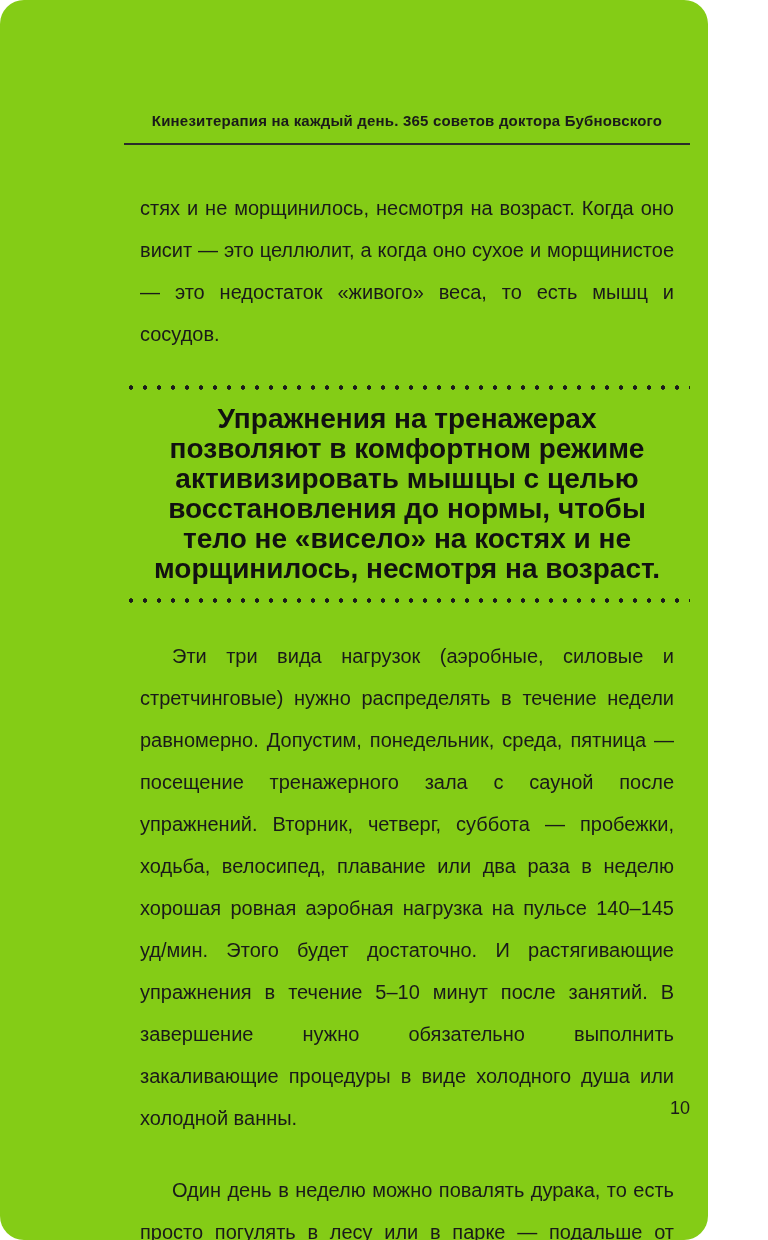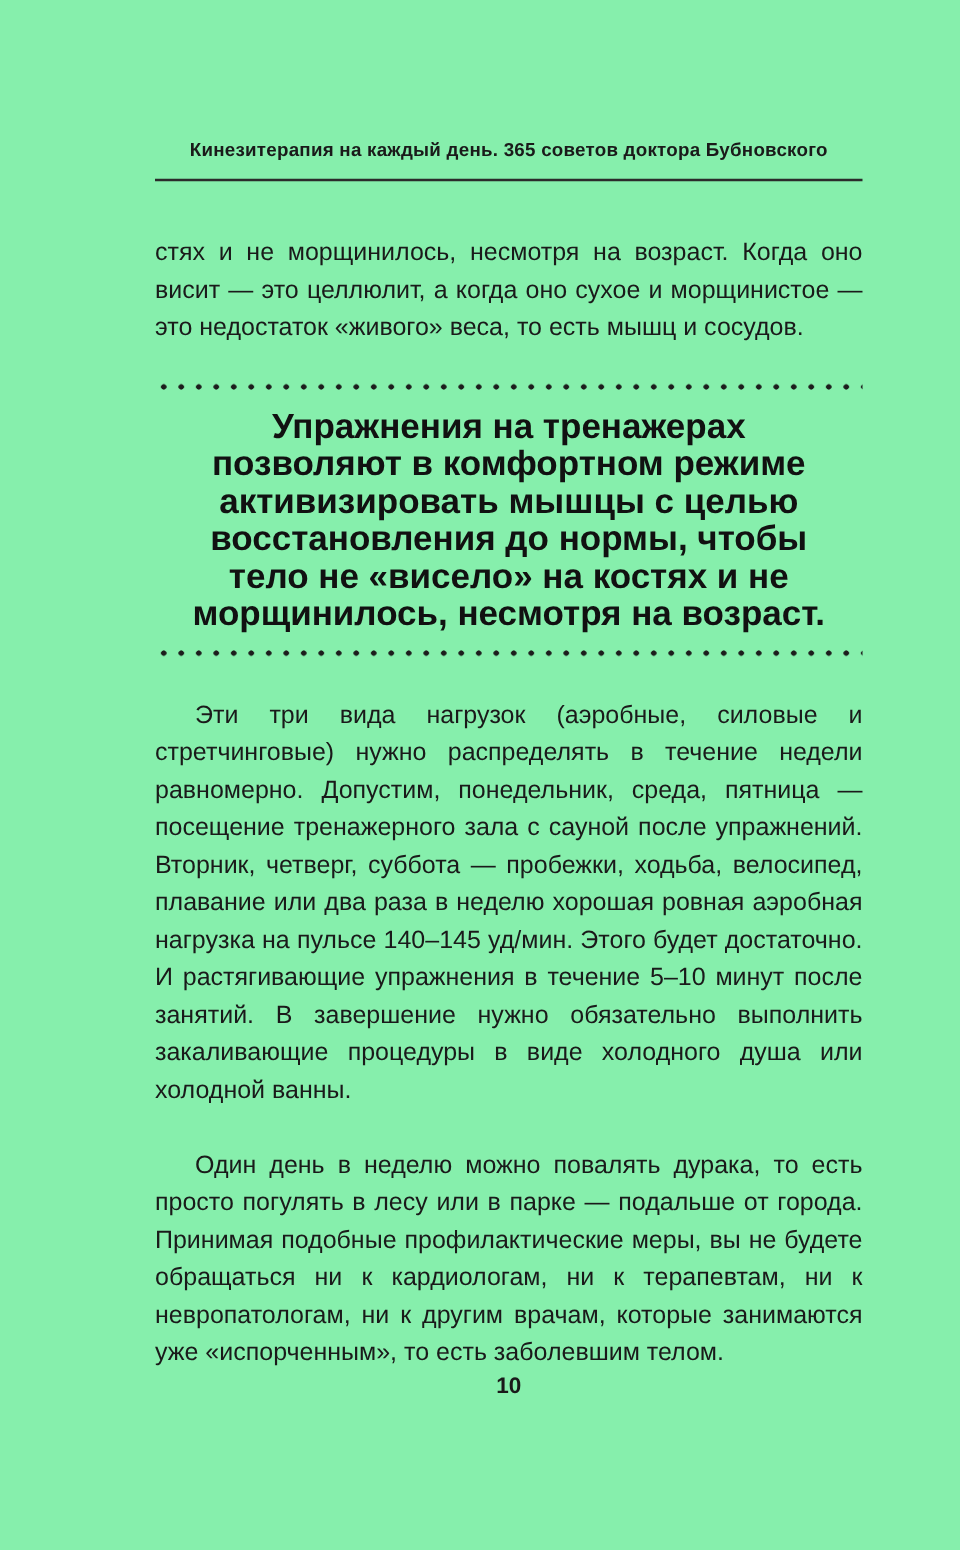--- a/index.html
+++ b/index.html
@@ -1,24 +1,25 @@
 <!DOCTYPE html>
 <html><head>
 <meta charset="utf-8">
 <style>
   * { box-sizing: border-box; }
   html, body { margin: 0; padding: 0; background: #ffffff; }
   .page {
     position: relative;
-    width: 768px;
+    width: 708px;
     height: 1240px;
-    background: #86efac;
+    background: #84cc16;
     font-family: "Liberation Sans", "DejaVu Sans", sans-serif;
     color: #1a1a1a;
     overflow: hidden;
+    border-radius: 24px;
   }
   .content {
     position: absolute;
     left: 124px;
     top: 112px;
     width: 566px;
   }
   .running-head {
     font-size: 15px;
     font-weight: bold;
@@ -28,23 +29,23 @@
     margin-bottom: 14px;
   }
   .header-rule {
     height: 2px;
     background: #2b2b2b;
     width: 100%;
     margin-bottom: 42px;
   }
   .para {
     font-size: 20px;
-    line-height: 30px;
+    line-height: 42px;
     text-align: justify;
-    margin: 0;
+    margin: 16px;
     color: #1a1a1a;
   }
   .para.indent { text-indent: 32px; }
   .para + .para { margin-top: 30px; }
   .dotted-line {
     height: 5px;
     width: 100%;
     background-image: radial-gradient(circle, #1c1c1c 2px, transparent 2.4px);
     background-size: 14px 5px;
     background-position: left center;
@@ -58,24 +59,23 @@
     line-height: 30px;
     text-align: center;
     padding: 0 14px;
     color: #111111;
   }
   .page-number {
     position: absolute;
     left: 124px;
     width: 566px;
     top: 1098px;
-    text-align: center;
+    text-align: right;
     font-size: 18px;
     color: #1a1a1a;
-    font-weight: bold;
   }
 </style>
 </head>
 <body>
 
 <div class="page">
   <div class="content">
 
     <div class="running-head">Кинезитерапия на каждый день. 365 советов доктора Бубновского</div>
 

